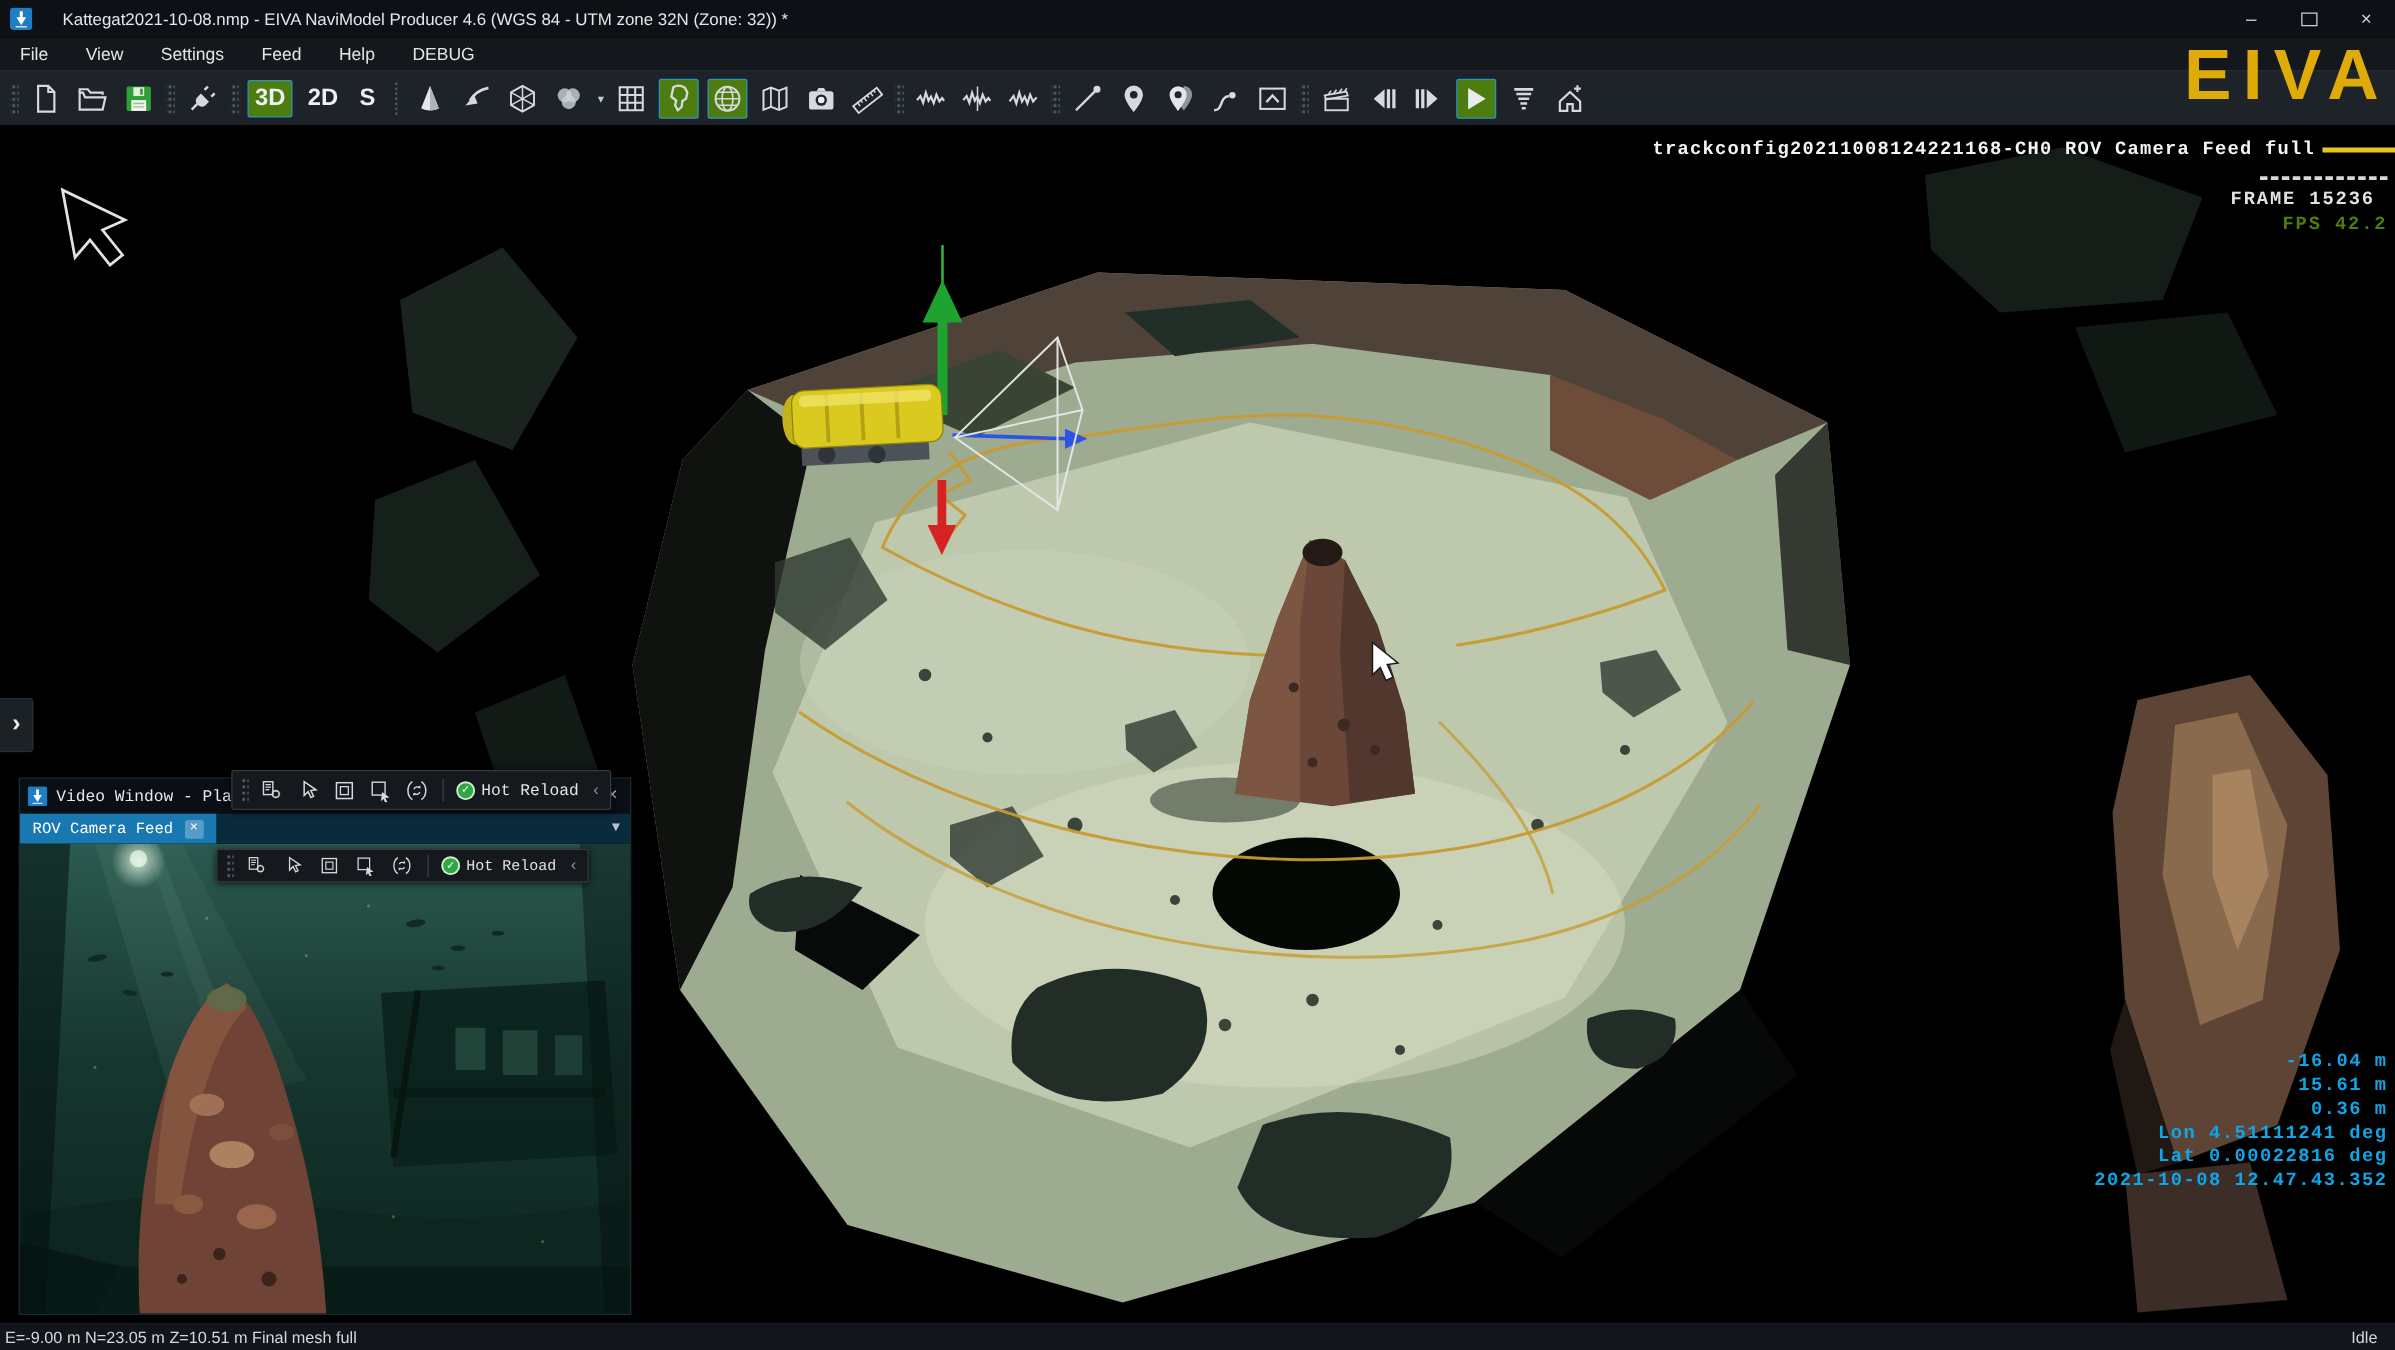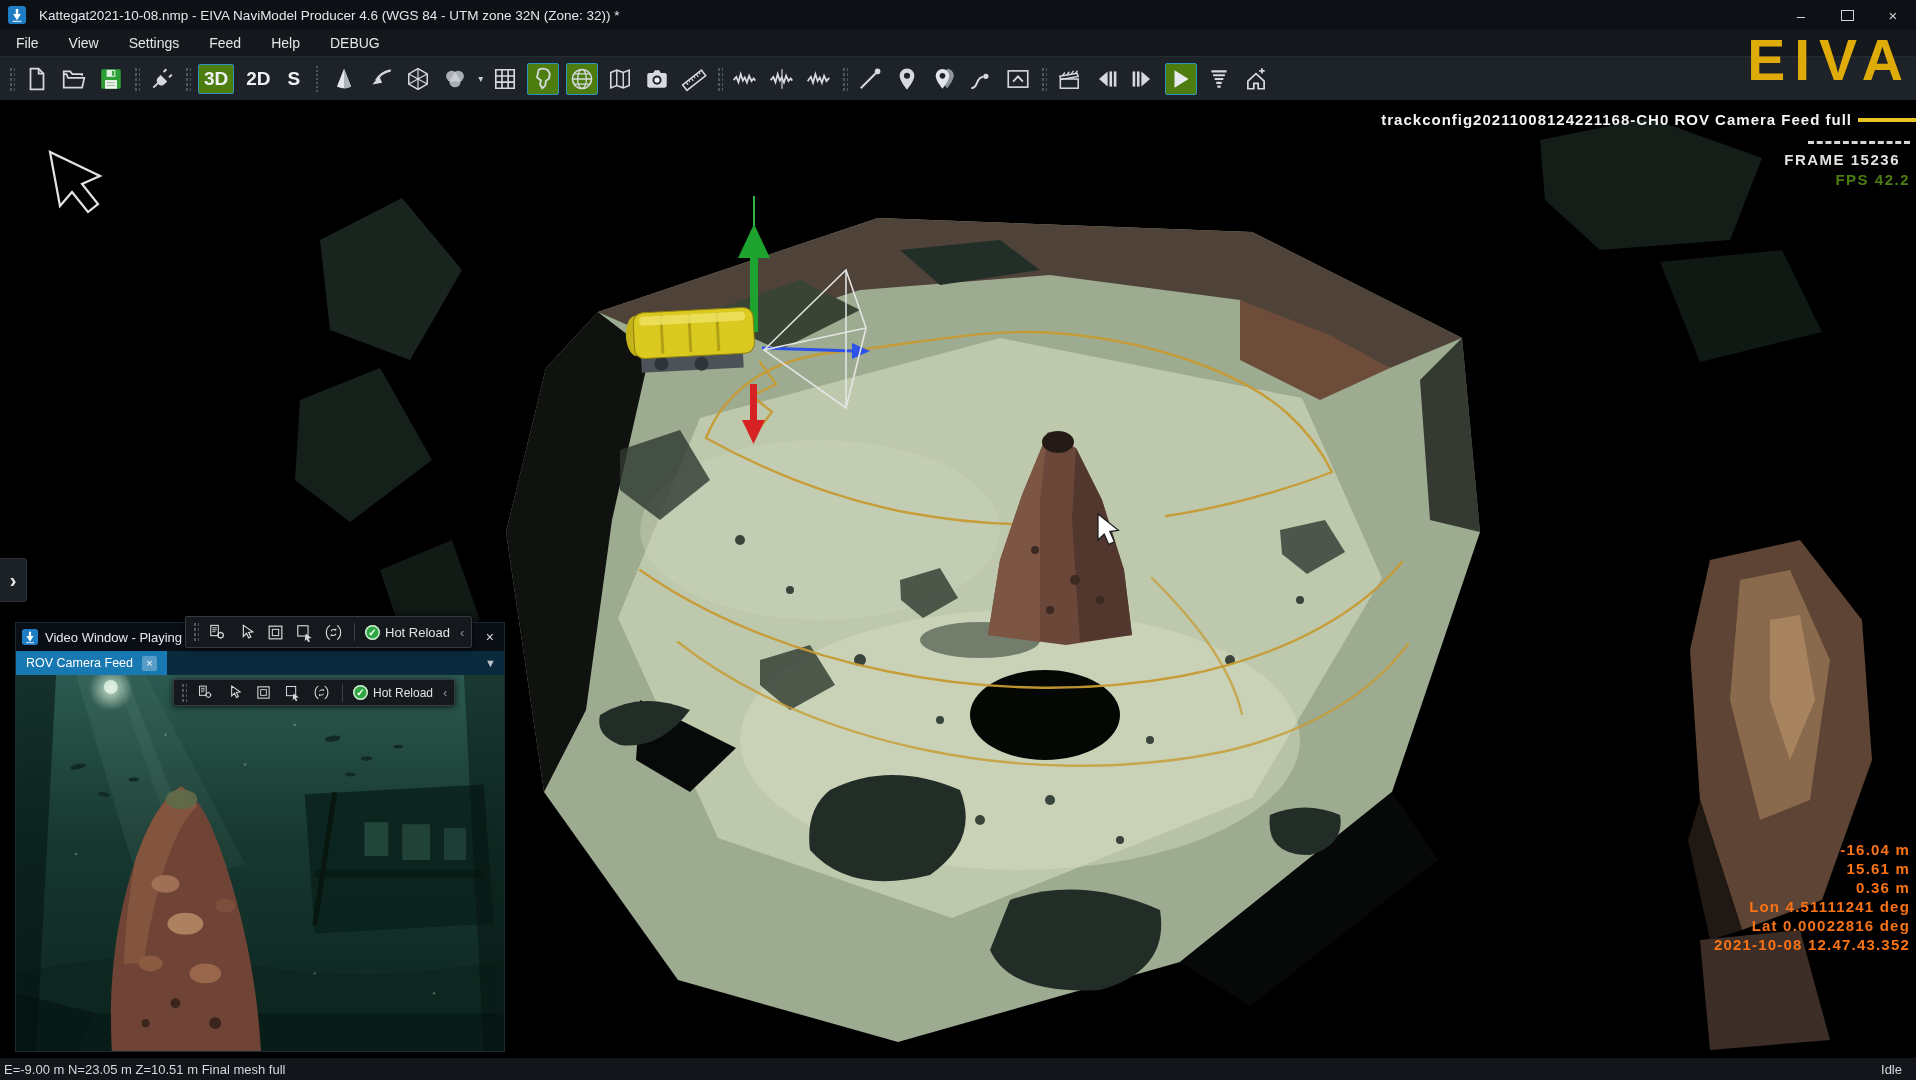--- a/index.html
+++ b/index.html
@@ -1,21 +1,21 @@
 <!DOCTYPE html>
 <html><head>
 <meta charset="utf-8">
 <style>
   html,body{margin:0;padding:0;background:#000;}
   #app{position:relative;width:1916px;height:1080px;background:#000;overflow:hidden;
        font-family:"Liberation Sans",sans-serif;color:#dfe3e7;user-select:none;}
 
   
   .titlebar{position:absolute;left:0;top:0;width:100%;height:30px;background:#0d1116;
-            display:flex;align-items:center;gap:13px;padding-left:8px;box-sizing:border-box;}
+            display:flex;align-items:center;gap:24px;padding-left:8px;box-sizing:border-box;}
   .appicon{width:18px;height:18px;flex:0 0 auto;}
   .title-text{font-size:13.5px;color:#e3e6ea;white-space:nowrap;}
   .win-controls{margin-left:auto;display:flex;height:100%;}
   .winbtn{width:46px;height:100%;display:flex;align-items:center;justify-content:center;
           color:#cfd3d7;font-size:15px;}
   .boxglyph{display:inline-block;width:11px;height:9px;border:1.6px solid #cfd3d7;}
 
   
   .menubar{position:absolute;left:0;top:30px;width:100%;height:26px;background:#14181d;
            display:flex;align-items:center;gap:30px;padding-left:16px;box-sizing:border-box;}
@@ -33,33 +33,33 @@
   .tsep{width:0;height:26px;border-left:2px dotted #4d545b;margin:0 4px;}
   .tgrip{width:7px;height:26px;background-image:radial-gradient(#4f565d 1px,transparent 1.2px);
          background-size:4px 5px;background-position:1px 1px;}
   .vcaret{font-size:10px;color:#c6cbd0;margin-left:1px;}
 
   
   .eiva-logo{position:absolute;top:32px;right:4px;font-size:57px;font-weight:800;
              letter-spacing:9px;color:#eab308;opacity:.95;line-height:1;font-family:"Liberation Sans",sans-serif;}
 
   
-  .viewport{position:absolute;left:0;top:100px;width:1916px;height:860px;background:#000;}
+  .viewport{position:absolute;left:0;top:100px;width:1916px;height:860px;background:#000;font-family:Liberation Mono, monospace;}
   .scene{position:absolute;left:0;top:0;}
 
   .overlay-track{position:absolute;top:11px;right:0;display:flex;align-items:center;gap:6px;}
   .track-label{font-size:15px;font-weight:bold;letter-spacing:1px;color:#f2f4f6;white-space:nowrap;}
   .track-line{width:58px;height:4px;background:#e7c51f;}
   .overlay-dash{position:absolute;top:41px;right:6px;width:102px;border-top:3px dashed #d5d9dc;}
   .overlay-frame{position:absolute;top:51px;right:16px;font-size:15px;font-weight:bold;
                  letter-spacing:1.5px;color:#dfe3e6;}
   .overlay-fps{position:absolute;top:71px;right:6px;font-size:15px;font-weight:bold;
                letter-spacing:1.5px;color:#4d7c0f;}
   .overlay-br{position:absolute;right:6px;bottom:6px;text-align:right;font-size:15px;
-              font-weight:bold;letter-spacing:1.2px;line-height:19px;color:#f97316;}
+              font-weight:bold;letter-spacing:1.2px;line-height:19px;color:#0ea5e9;}
 
   .expander{position:absolute;left:0;top:458px;width:26px;height:42px;background:#1b2125;
             border:1px solid #2e343a;border-left:none;border-radius:0 4px 4px 0;
             display:flex;align-items:center;justify-content:center;
             color:#e8ebee;font-size:20px;font-weight:bold;}
 
   
   .video-window{position:absolute;left:15px;top:522px;width:490px;height:430px;
                 background:#05161d;border:1px solid #1b2a33;box-shadow:0 0 14px rgba(0,0,0,.8);
                 box-sizing:border-box;}

